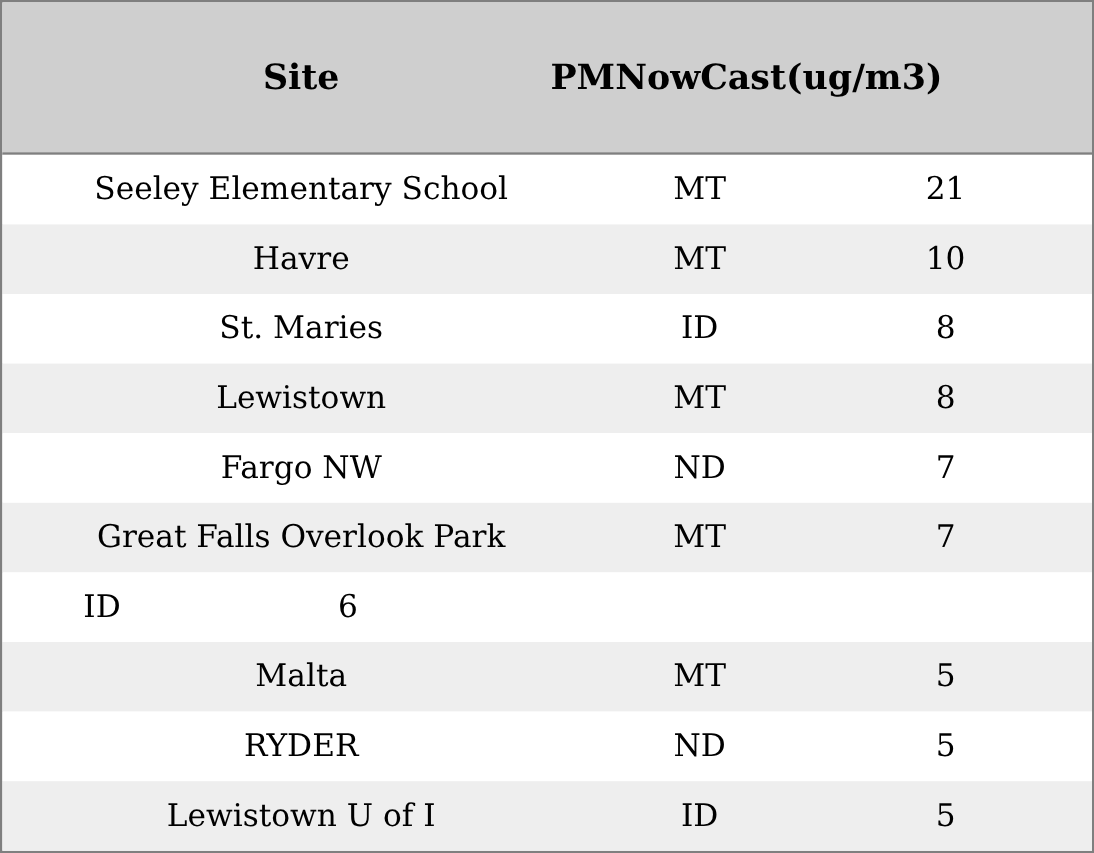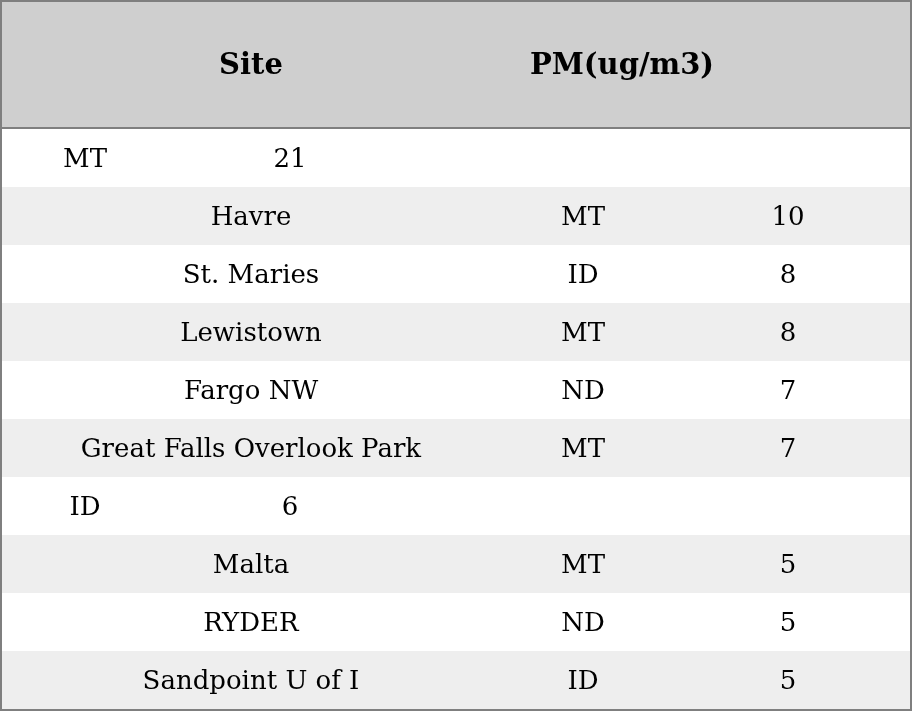--- a/index.html
+++ b/index.html
@@ -54,25 +54,27 @@
 </style>
 </head>
 <body>
 
 <div class="aq-table">
 
   <div class="thead">
     <div class="cell col-site">Site</div>
     <div class="cell col-pm">
       <span>PM</span>
+      <span>NowCast</span>
       <span>(ug/m3)</span>
     </div>
   </div>
 
   <div class="trow">
+    <div class="cell col-site">Seeley Elementary School</div>
     <div class="cell col-state">MT</div>
     <div class="cell col-pm">21</div>
   </div>
   <div class="trow">
     <div class="cell col-site">Havre</div>
     <div class="cell col-state">MT</div>
     <div class="cell col-pm">10</div>
   </div>
   <div class="trow">
     <div class="cell col-site">St. Maries</div>
@@ -102,18 +104,18 @@
     <div class="cell col-site">Malta</div>
     <div class="cell col-state">MT</div>
     <div class="cell col-pm">5</div>
   </div>
   <div class="trow">
     <div class="cell col-site">RYDER</div>
     <div class="cell col-state">ND</div>
     <div class="cell col-pm">5</div>
   </div>
   <div class="trow">
-    <div class="cell col-site">Sandpoint U of I</div>
+    <div class="cell col-site">Lewistown U of I</div>
     <div class="cell col-state">ID</div>
     <div class="cell col-pm">5</div>
   </div>
 
 </div>
 
 </body></html>

